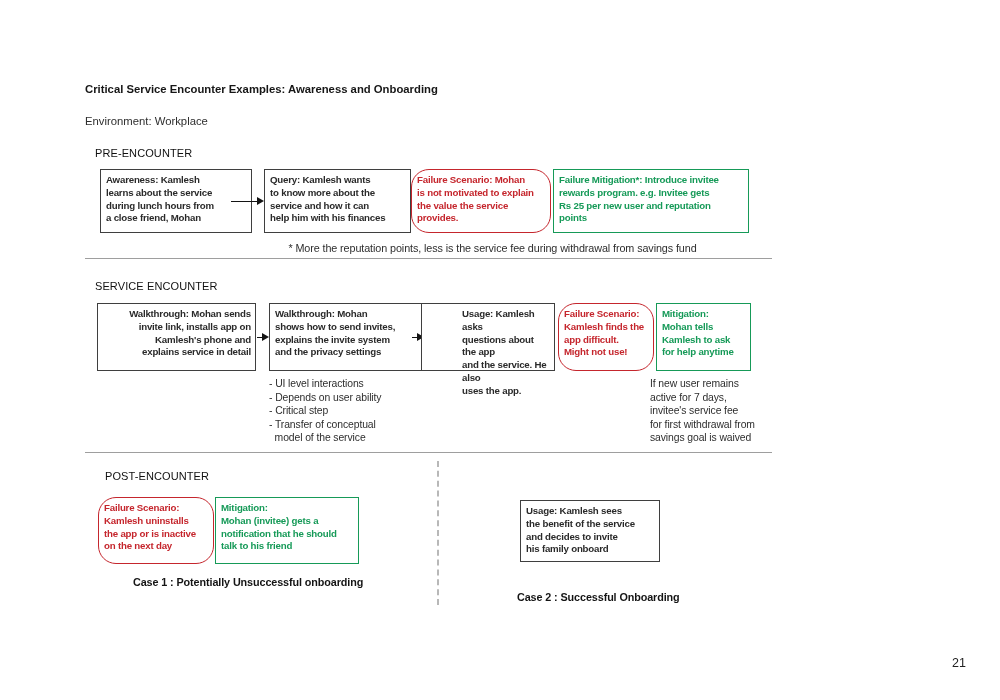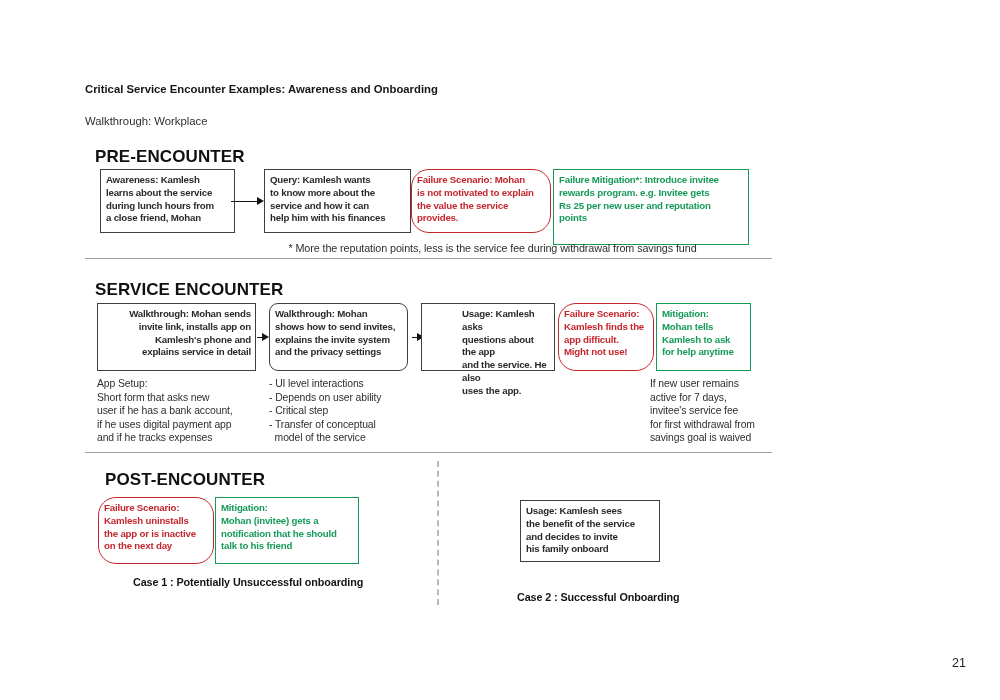--- a/index.html
+++ b/index.html
@@ -22,21 +22,21 @@
   .title{
     position:absolute;left:85px;top:83px;
     font-size:11.3px;font-weight:bold;color:#161616;
   }
   .environment{
     position:absolute;left:85px;top:115px;
     font-size:11.3px;color:#2e2e2e;
   }
   .heading{
     position:absolute;
-    font-size:17px;font-weight:bold;color:#111;
+    font-size:11px;font-weight:normal;color:#111;
     letter-spacing:0.1px;
   }
   .box{
     position:absolute;
     border:1.5px solid var(--box-border);
     padding:4px 4px 3px 5px;
     font-size:9.7px;font-weight:bold;line-height:1.32;
     letter-spacing:-0.2px;
     white-space:pre-wrap;
     color:#2a2a2a;
@@ -75,75 +75,70 @@
     position:absolute;left:952px;top:656px;
     font-size:12.5px;color:#222;
   }
 </style>
 </head>
 <body>
 
 <div class="page">
 
   <div class="title">Critical Service Encounter Examples: Awareness and Onboarding</div>
-  <div class="environment">Walkthrough: Workplace</div>
+  <div class="environment">Environment: Workplace</div>
 
   <div class="heading" style="left:95px;top:147px;">PRE-ENCOUNTER</div>
 
-  <div class="box" style="left:100px;top:169px;width:135px;height:64px;">Awareness: Kamlesh
+  <div class="box" style="left:100px;top:169px;width:152px;height:64px;">Awareness: Kamlesh
 learns about the service
 during lunch hours from
 a close friend, Mohan</div>
   <div class="arrow" style="left:231px;top:201px;width:26px;"></div>
   <div class="box" style="left:264px;top:169px;width:147px;height:64px;">Query: Kamlesh wants
 to know more about the
 service and how it can
 help him with his finances</div>
   <div class="box failure" style="left:411px;top:169px;width:140px;height:64px;">Failure Scenario: Mohan
 is not motivated to explain
 the value the service
 provides.</div>
-  <div class="box mitigation" style="left:553px;top:169px;width:196px;height:76px;">Failure Mitigation*: Introduce invitee
+  <div class="box mitigation" style="left:553px;top:169px;width:196px;height:64px;">Failure Mitigation*: Introduce invitee
 rewards program. e.g. Invitee gets
 Rs 25 per new user and reputation
 points</div>
 
   <div class="footnote">* More the reputation points, less is the service fee during withdrawal from savings fund</div>
   <div class="hline" style="left:85px;top:258px;width:687px;"></div>
 
   <div class="heading" style="left:95px;top:280px;">SERVICE ENCOUNTER</div>
 
   <div class="box" style="left:97px;top:303px;width:159px;height:68px;text-align:right;">Walkthrough: Mohan sends
 invite link, installs app on
 Kamlesh's phone and
 explains service in detail</div>
   <div class="arrow" style="left:257px;top:337px;width:5px;"></div>
-  <div class="box" style="left:269px;top:303px;width:139px;height:68px;border-radius:9px;">Walkthrough: Mohan
+  <div class="box" style="left:269px;top:303px;width:153px;height:68px;">Walkthrough: Mohan
 shows how to send invites,
 explains the invite system
 and the privacy settings</div>
   <div class="arrow" style="left:412px;top:337px;width:5px;"></div>
   <div class="box" style="left:421px;top:303px;width:134px;height:68px;padding-left:40px;">Usage: Kamlesh asks
 questions about the app
 and the service. He also
 uses the app.</div>
   <div class="box failure" style="left:558px;top:303px;width:96px;height:68px;">Failure Scenario:
 Kamlesh finds the
 app difficult.
 Might not use!</div>
   <div class="box mitigation" style="left:656px;top:303px;width:95px;height:68px;">Mitigation:
 Mohan tells
 Kamlesh to ask
 for help anytime</div>
 
-  <div class="note" style="left:97px;top:377px;width:172px;">App Setup:
-Short form that asks new
-user if he has a bank account,
-if he uses digital payment app
-and if he tracks expenses</div>
   <div class="note" style="left:269px;top:377px;width:160px;">- UI level interactions
 - Depends on user ability
 - Critical step
 - Transfer of conceptual
   model of the service</div>
   <div class="note" style="left:650px;top:377px;width:130px;">If new user remains
 active for 7 days,
 invitee's service fee
 for first withdrawal from
 savings goal is waived</div>

